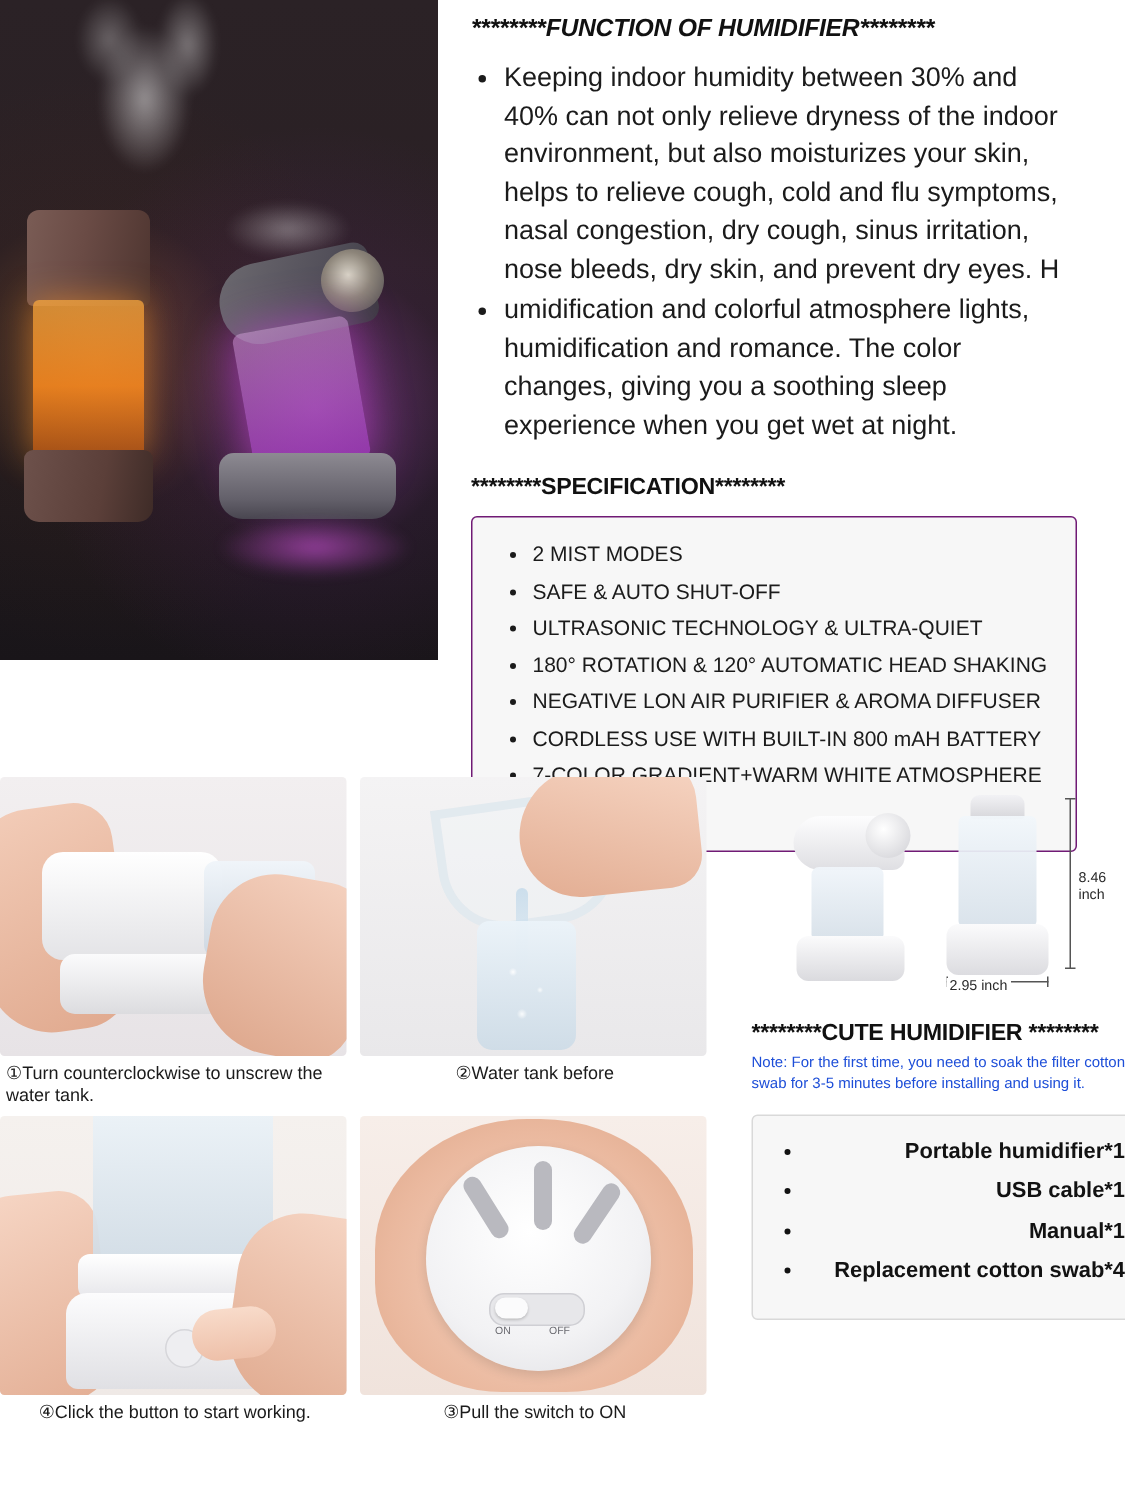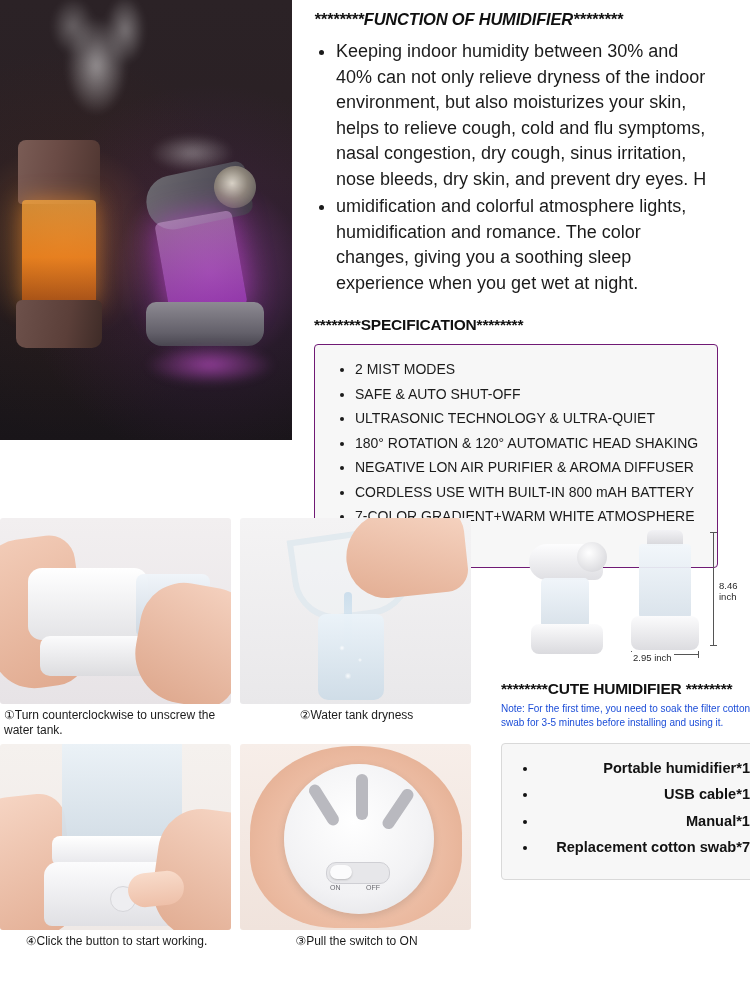--- a/index.html
+++ b/index.html
@@ -373,21 +373,21 @@
     </div>
 
     <div class="step">
       <div class="step-img s2">
         <div class="pitcher"></div>
         <div class="hand-top"></div>
         <div class="stream"></div>
         <div class="bottle"></div>
         <div class="bubbles"></div>
       </div>
-      <div class="step-cap center">②Water tank dryness</div>
+      <div class="step-cap center">②Water tank before</div>
     </div>
 
   </div>
 
   <div class="step-row">
 
     <div class="step">
       <div class="step-img s4">
         <div class="hand-l"></div>
         <div class="tank"></div>
@@ -439,16 +439,16 @@
   </div>
 
   <div class="cute-title">********CUTE HUMIDIFIER ********</div>
   <div class="cute-note">Note: For the first time, you need to soak the filter cotton swab for 3-5 minutes before installing and using it.</div>
 
   <div class="pkg-box">
     <ul>
       <li>Portable humidifier*1</li>
       <li>USB cable*1</li>
       <li>Manual*1</li>
-      <li>Replacement cotton swab*7</li>
+      <li>Replacement cotton swab*4</li>
     </ul>
   </div>
 </div>
 
 </body></html>

